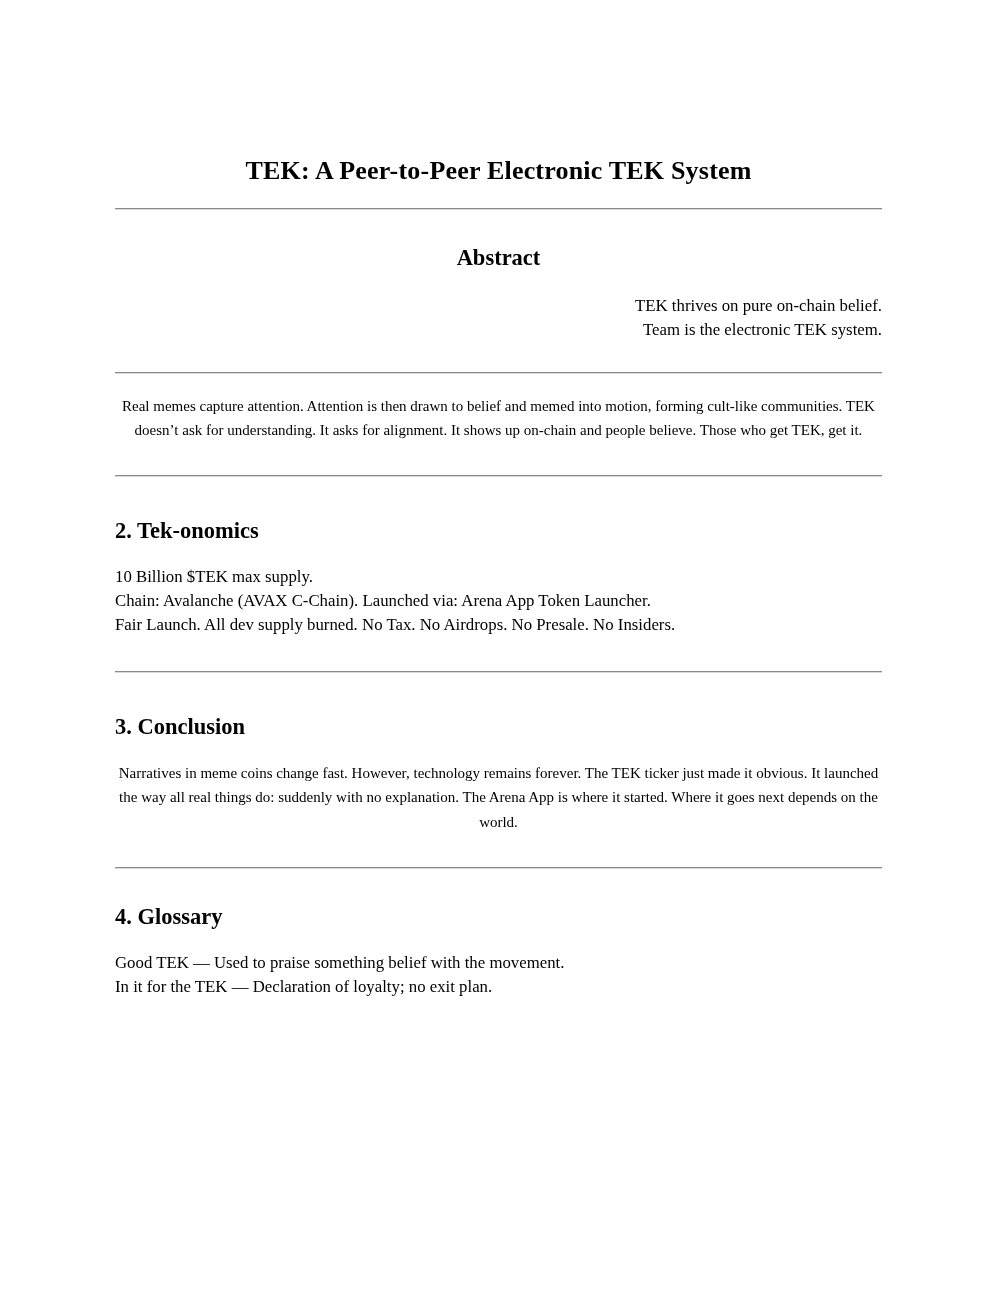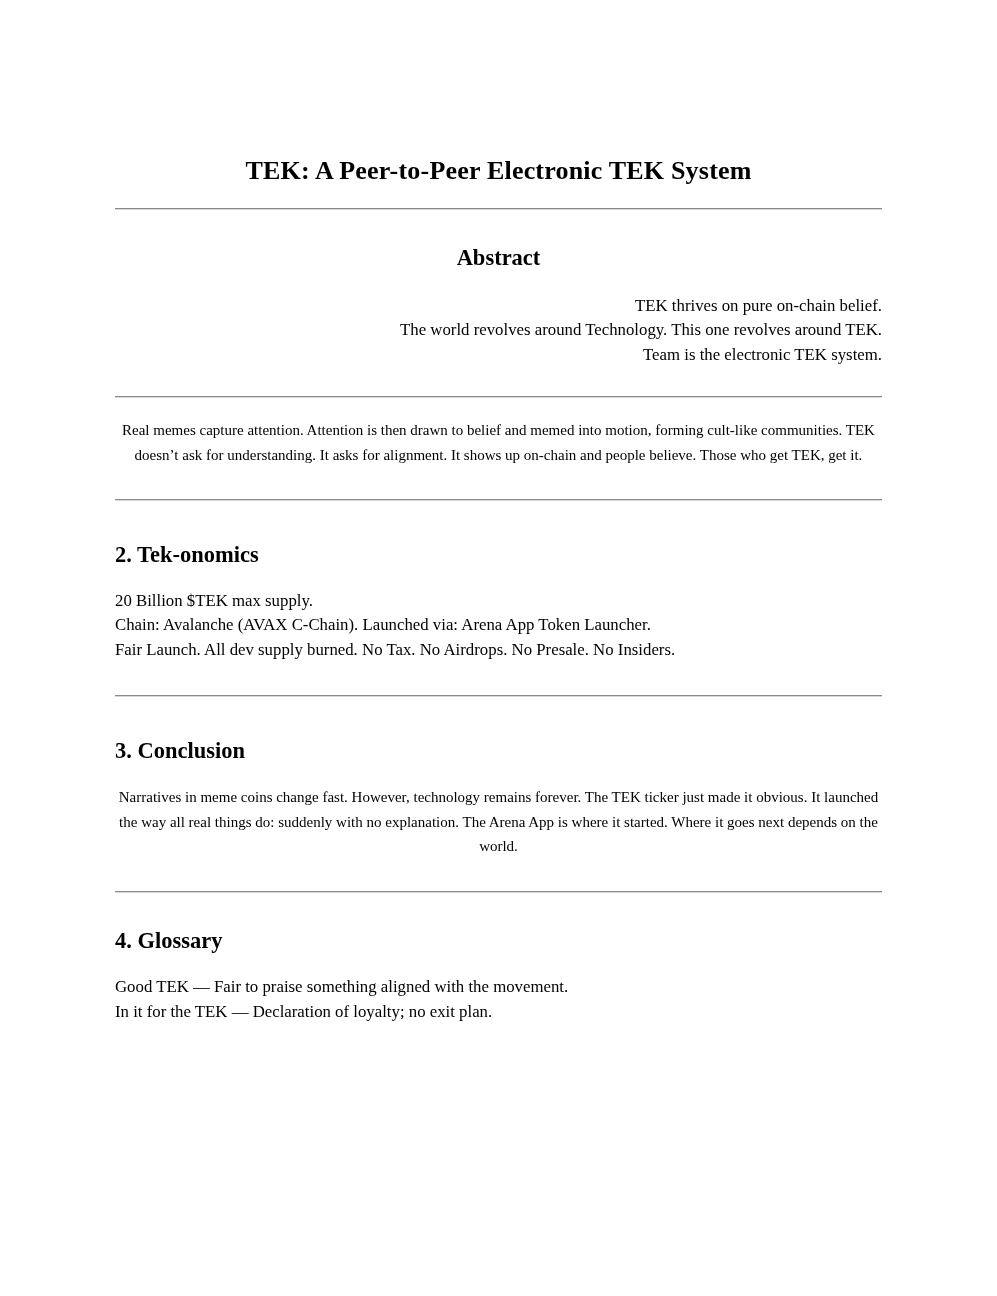--- a/index.html
+++ b/index.html
@@ -87,52 +87,51 @@
 <div class="page">
   <div class="content">
 
     <h1 class="doc-title">TEK: A Peer-to-Peer Electronic TEK System</h1>
 
     <hr class="rule r1">
 
     <h2 class="abstract-heading">Abstract</h2>
     <div class="abstract-body">
       <div class="line">TEK thrives on pure on-chain belief.</div>
-      <div class="line">The world revolves around Technology. This one revolves around TEK.</div>
       <div class="line">Team is the electronic TEK system.</div>
     </div>
 
     <hr class="rule r2">
 
     <section>
       <p class="section-paragraph">Real memes capture attention. Attention is then drawn to belief and memed into motion, forming cult-like communities. TEK doesn’t ask for understanding. It asks for alignment. It shows up on-chain and people believe. Those who get TEK, get it.</p>
     </section>
 
     <hr class="rule r3">
 
     <section>
       <h2 class="section-heading">2. Tek-onomics</h2>
       <div class="section-lines">
-        <div class="line">20 Billion $TEK max supply.</div>
+        <div class="line">10 Billion $TEK max supply.</div>
         <div class="line">Chain: Avalanche (AVAX C-Chain). Launched via: Arena App Token Launcher.</div>
         <div class="line">Fair Launch. All dev supply burned. No Tax. No Airdrops. No Presale. No Insiders.</div>
       </div>
     </section>
 
     <hr class="rule r4">
 
     <section>
       <h2 class="section-heading">3. Conclusion</h2>
       <p class="section-paragraph">Narratives in meme coins change fast. However, technology remains forever. The TEK ticker just made it obvious. It launched the way all real things do: suddenly with no explanation. The Arena App is where it started. Where it goes next depends on the world.</p>
     </section>
 
     <hr class="rule r5">
 
     <section>
       <h2 class="section-heading glossary-heading">4. Glossary</h2>
       <div class="section-lines">
-        <div class="line">Good TEK — Fair to praise something aligned with the movement.</div>
+        <div class="line">Good TEK — Used to praise something belief with the movement.</div>
         <div class="line">In it for the TEK — Declaration of loyalty; no exit plan.</div>
       </div>
     </section>
 
   </div>
 </div>
 
 </body></html>

